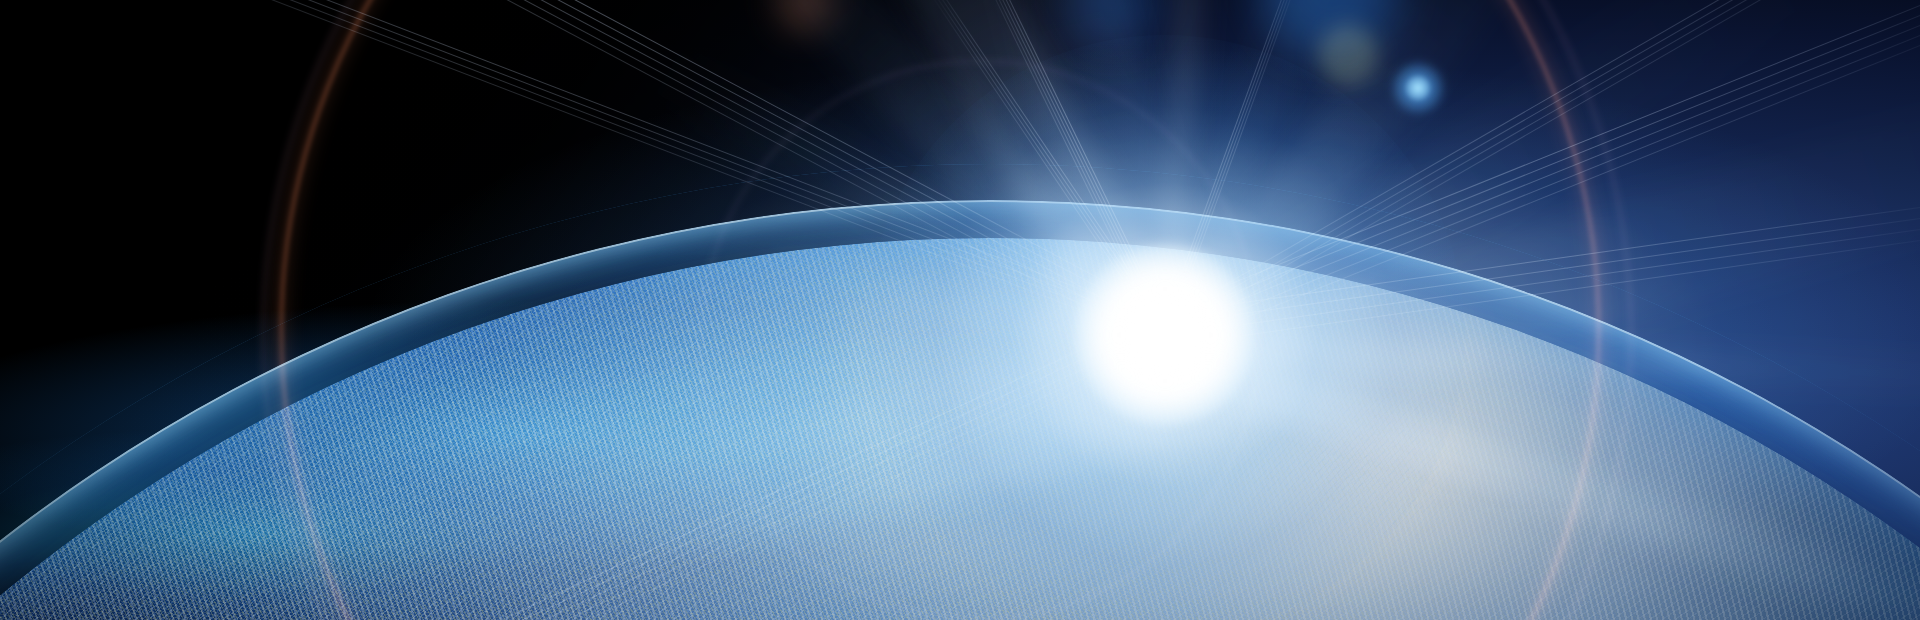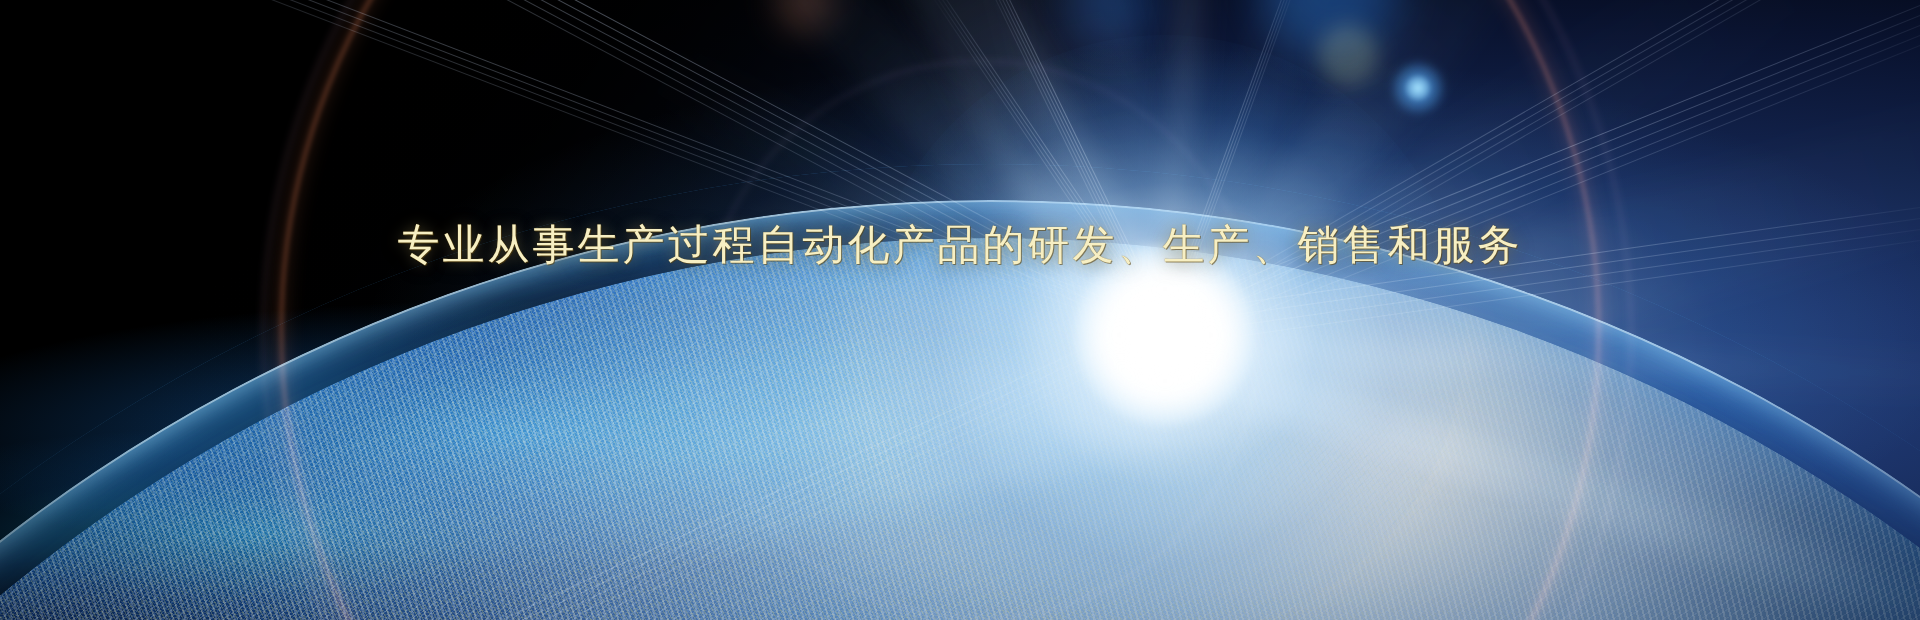--- a/index.html
+++ b/index.html
@@ -286,17 +286,14 @@
 
   <div id="bokehs">
       <div class="bokeh" style="left: 1392px; top: 62px; width: 52px; height: 52px; background: radial-gradient(circle, rgba(70, 160, 255, 0.85) 0%, rgba(70, 160, 255, 0.35) 55%, rgba(0, 0, 0, 0) 78%); filter: blur(5px);"></div>
       <div class="bokeh" style="left: 1405px; top: 75px; width: 26px; height: 26px; background: radial-gradient(circle, rgba(140, 205, 255, 0.95) 0%, rgba(140, 205, 255, 0.35) 55%, rgba(0, 0, 0, 0) 78%); filter: blur(2px);"></div>
       <div class="bokeh" style="left: 1316px; top: 23px; width: 64px; height: 64px; background: radial-gradient(circle, rgba(150, 160, 90, 0.3) 0%, rgba(150, 160, 90, 0.35) 55%, rgba(0, 0, 0, 0) 78%); filter: blur(10px);"></div>
       <div class="bokeh" style="left: 1252px; top: -90px; width: 156px; height: 156px; background: radial-gradient(circle, rgba(40, 120, 220, 0.45) 0%, rgba(40, 120, 220, 0.35) 55%, rgba(0, 0, 0, 0) 78%); filter: blur(20px);"></div>
       <div class="bokeh" style="left: 1064px; top: -47px; width: 96px; height: 96px; background: radial-gradient(circle, rgba(30, 95, 190, 0.3) 0%, rgba(30, 95, 190, 0.35) 55%, rgba(0, 0, 0, 0) 78%); filter: blur(22px);"></div>
       <div class="bokeh" style="left: 775px; top: -27px; width: 60px; height: 60px; background: radial-gradient(circle, rgba(180, 110, 80, 0.18) 0%, rgba(180, 110, 80, 0.35) 55%, rgba(0, 0, 0, 0) 78%); filter: blur(16px);"></div>
     </div>
 
-  <div class="headline-wrap">
-    <h1 class="headline">专业从事生产过程自动化产品的研发、生产、销售和服务</h1>
-  </div>
 
 </div>
 
 </body></html>

